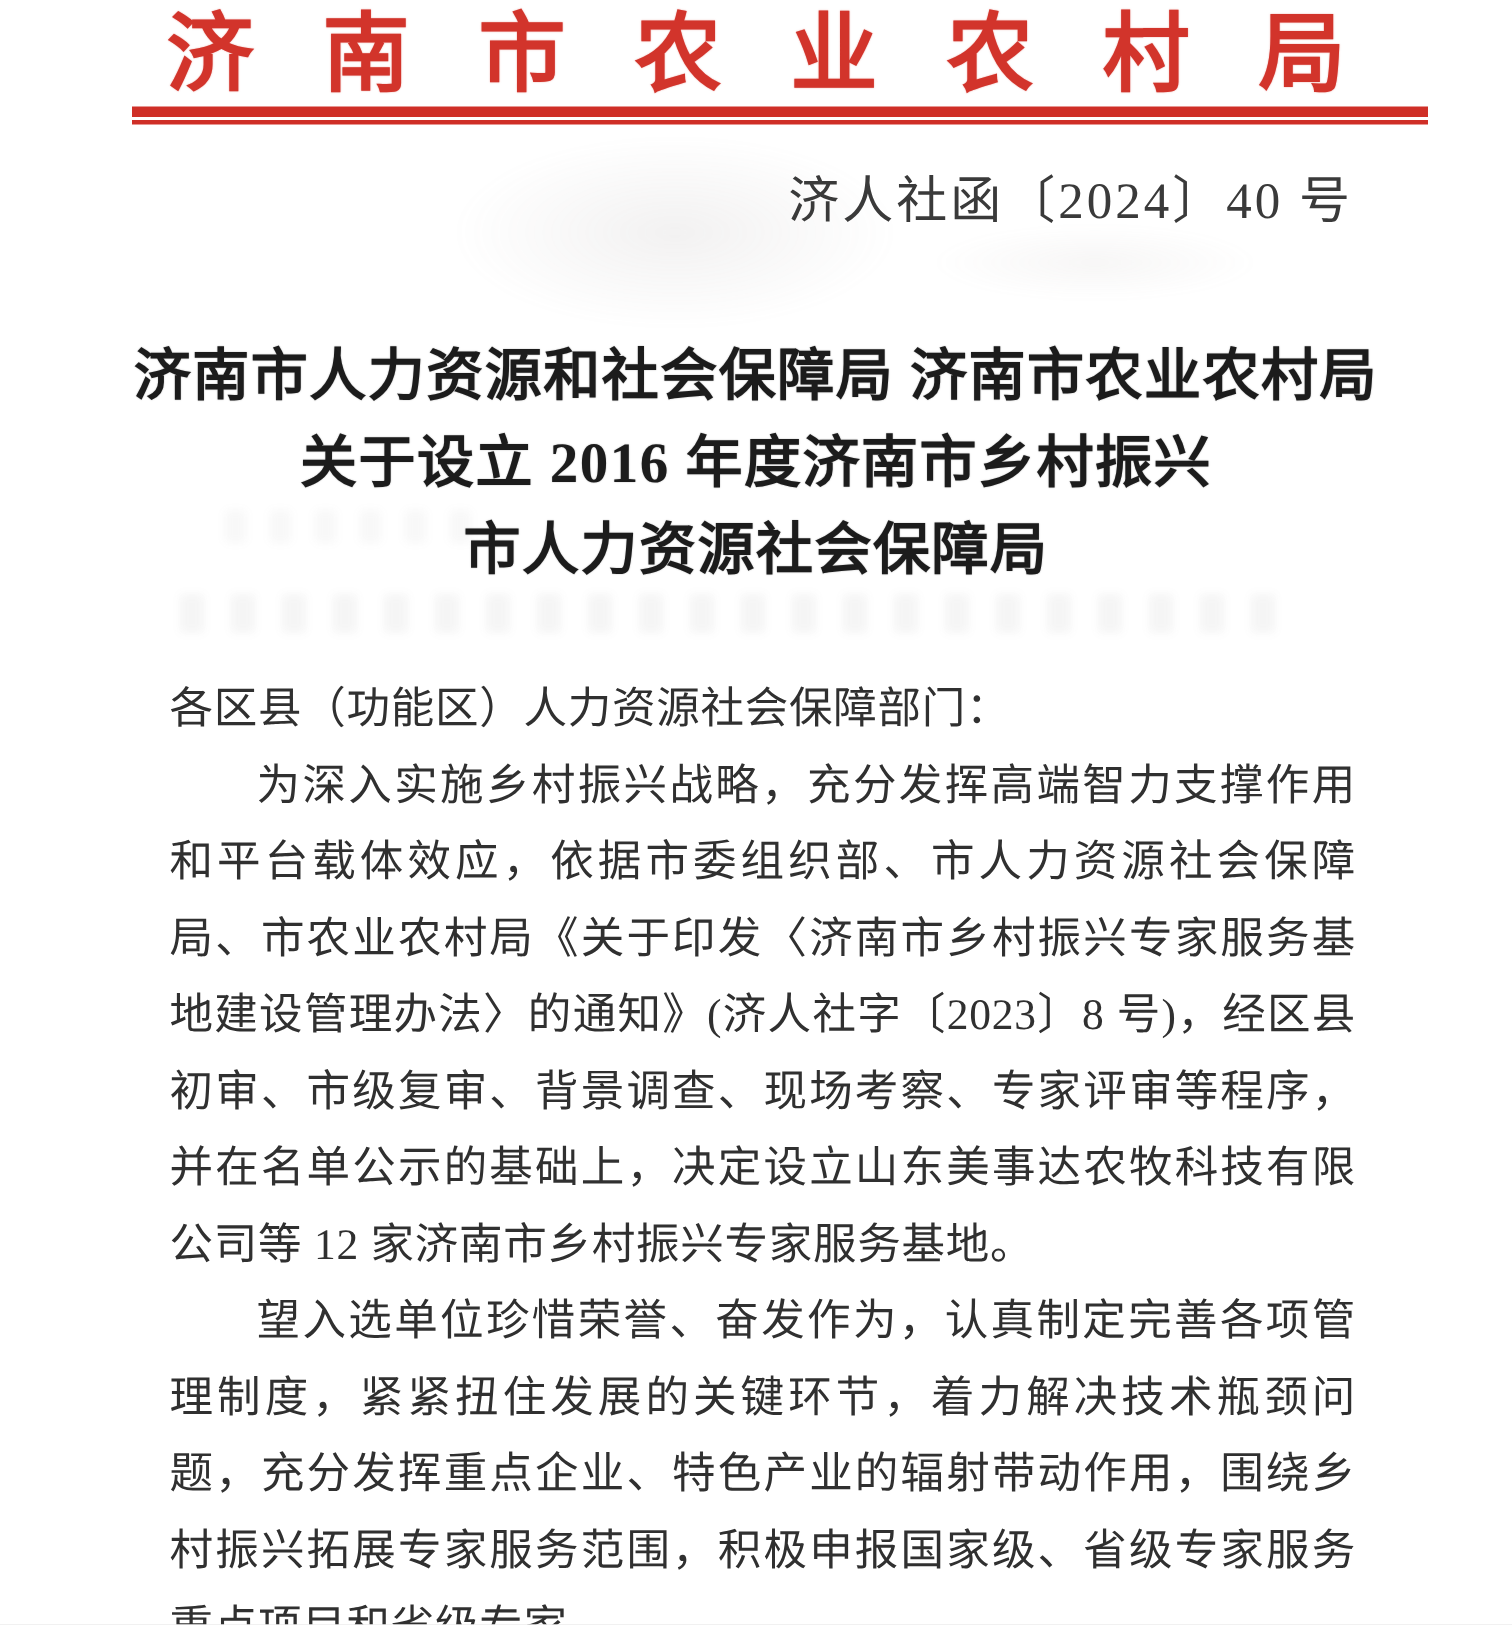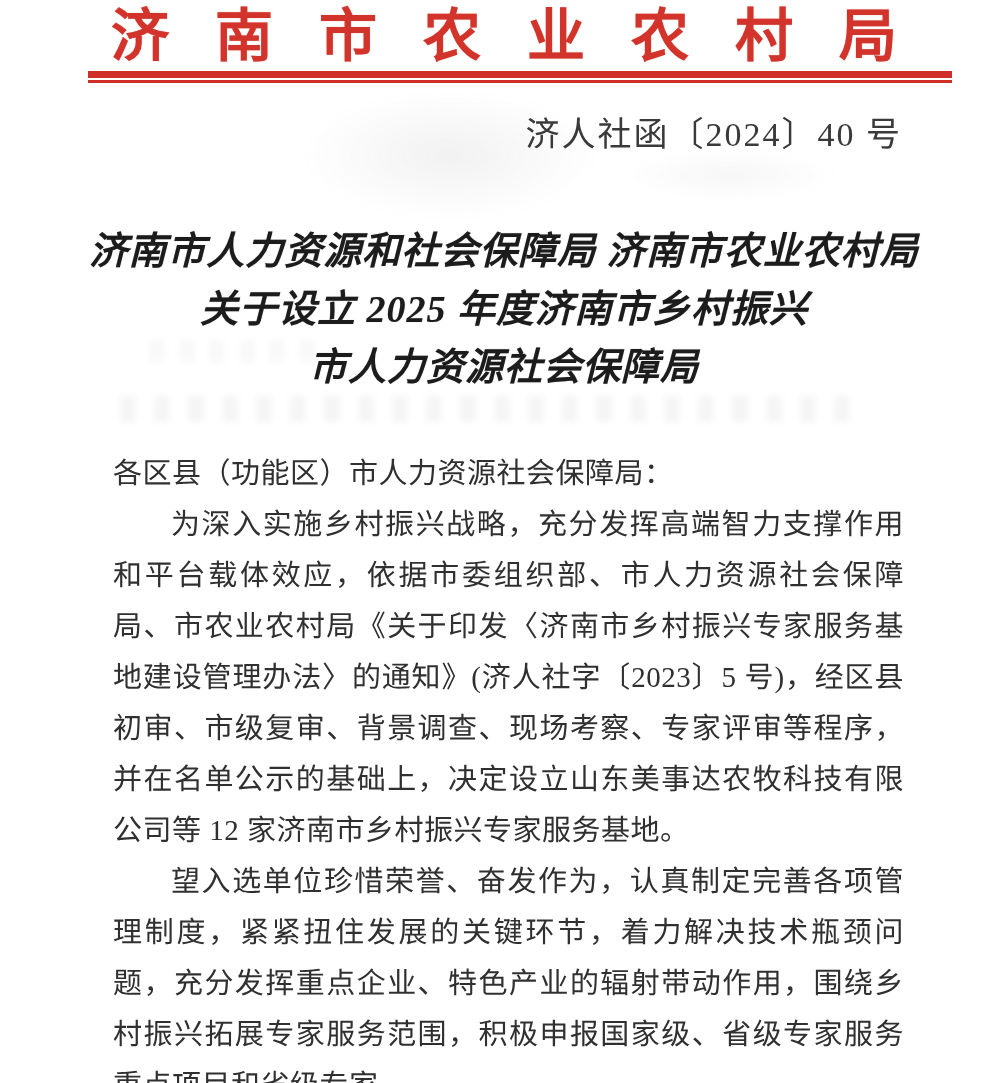--- a/index.html
+++ b/index.html
@@ -59,21 +59,20 @@
     top: 222px;
     left: 0;
     width: 100%;
     text-align: center;
     font-weight: 700;
     color: #1c1c1c;
     font-size: 38px;
     line-height: 58px;
     letter-spacing: 1px;
     text-shadow: 0 0 1px rgba(0,0,0,.35);
-    font-style: italic;
   }
 
   
   .body-block {
     position: absolute;
     top: 448px;
     left: 113px;
     width: 791px;
     font-size: 29px;
     line-height: 51px;
@@ -126,23 +125,23 @@
   <div class="red-rule">
     <div class="thick"></div>
     <div class="gap"></div>
     <div class="thin"></div>
   </div>
 
   <div class="doc-number">济人社函〔2024〕40 号</div>
 
   <div class="title-block">
     <div>济南市人力资源和社会保障局 济南市农业农村局</div>
-    <div>关于设立 2025 年度济南市乡村振兴</div>
+    <div>关于设立 2016 年度济南市乡村振兴</div>
     <div>市人力资源社会保障局</div>
   </div>
 
   <div class="body-block">
-    <p>各区县（功能区）市人力资源社会保障局：</p>
-    <p class="indent">为深入实施乡村振兴战略，充分发挥高端智力支撑作用和平台载体效应，依据市委组织部、市人力资源社会保障局、市农业农村局《关于印发〈济南市乡村振兴专家服务基地建设管理办法〉的通知》(济人社字〔2023〕5 号)，经区县初审、市级复审、背景调查、现场考察、专家评审等程序，并在名单公示的基础上，决定设立山东美事达农牧科技有限公司等 12 家济南市乡村振兴专家服务基地。</p>
+    <p>各区县（功能区）人力资源社会保障部门：</p>
+    <p class="indent">为深入实施乡村振兴战略，充分发挥高端智力支撑作用和平台载体效应，依据市委组织部、市人力资源社会保障局、市农业农村局《关于印发〈济南市乡村振兴专家服务基地建设管理办法〉的通知》(济人社字〔2023〕8 号)，经区县初审、市级复审、背景调查、现场考察、专家评审等程序，并在名单公示的基础上，决定设立山东美事达农牧科技有限公司等 12 家济南市乡村振兴专家服务基地。</p>
     <p class="indent">望入选单位珍惜荣誉、奋发作为，认真制定完善各项管理制度，紧紧扭住发展的关键环节，着力解决技术瓶颈问题，充分发挥重点企业、特色产业的辐射带动作用，围绕乡村振兴拓展专家服务范围，积极申报国家级、省级专家服务重点项目和省级专家</p>
   </div>
 
 </div>
 
 </body></html>

